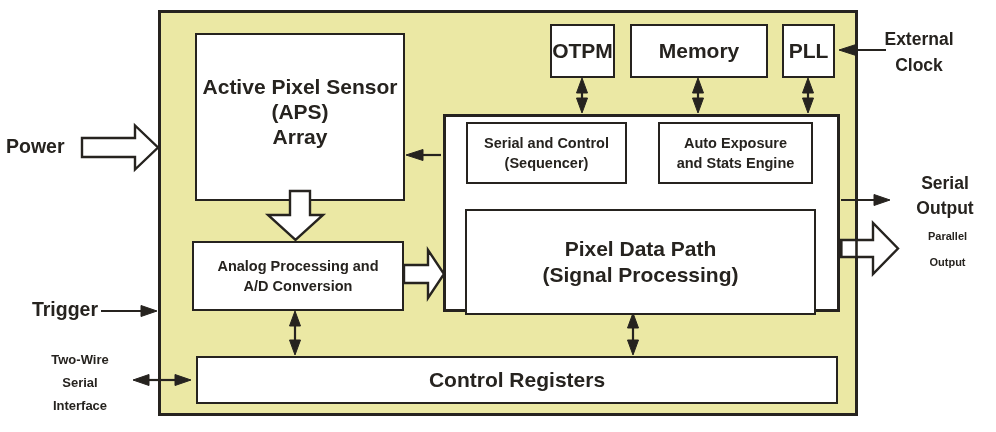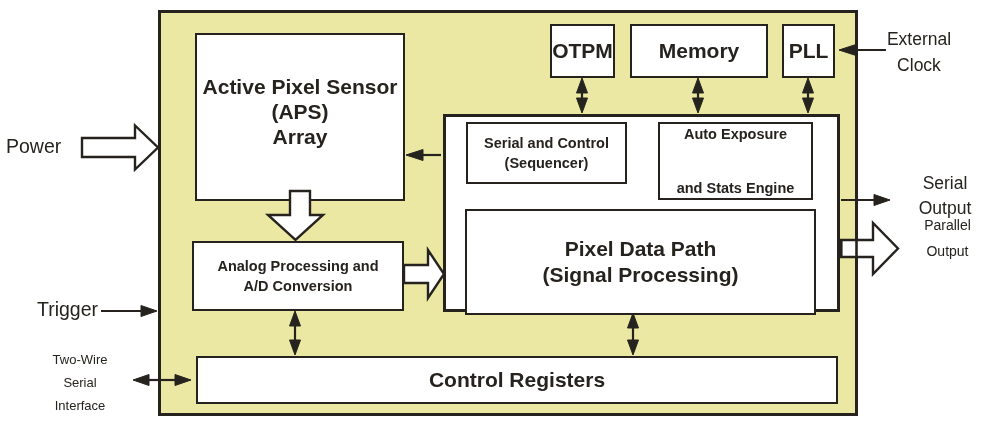--- a/index.html
+++ b/index.html
@@ -12,41 +12,41 @@
     position:absolute;left:158px;top:10px;width:700px;height:406px;
     background:#ebe8a4;border:3px solid #26231f;
   }
   .box{
     position:absolute;background:#ffffff;border:2.5px solid #26231f;
     display:flex;flex-direction:column;align-items:center;justify-content:center;
     text-align:center;font-weight:600;line-height:1.35;
   }
   .box .ln{white-space:nowrap;}
   .lbl{
-    position:absolute;font-weight:400;text-align:center;white-space:nowrap;
+    position:absolute;font-weight:700;text-align:center;white-space:nowrap;
   }
   .fs-big{font-size:21px;}
   .fs-sm{font-size:14.5px;line-height:20px;}
   .fs-ext{font-size:19.5px;}
   .aps{left:195px;top:22px;width:210px;height:168px;padding-bottom:12px;line-height:25px;margin-top:11px;}
   .otpm{left:550px;top:24px;width:65px;height:54px;}
   .memory{left:630px;top:24px;width:138px;height:54px;}
   .pll{left:782px;top:24px;width:53px;height:54px;}
   .core{left:443px;top:114px;width:397px;height:198px;background:#ffffff;border:3px solid #26231f;position:absolute;}
   .timing{left:466px;top:122px;width:161px;height:62px;}
-  .auto{left:658px;top:122px;width:155px;height:78px;justify-content:space-between;}
+  .auto{left:658px;top:122px;width:155px;height:62px;}
   .pixel{left:465px;top:195px;width:351px;height:106px;line-height:26px;margin-top:14px;}
   .analog{left:192px;top:241px;width:212px;height:70px;}
   .cr{left:196px;top:356px;width:642px;height:48px;}
   .power-lbl{left:6px;top:135px;width:62px;text-align:left;}
   .trigger-lbl{left:28px;top:298px;width:70px;text-align:right;}
   .twowire-lbl{left:8px;top:348px;width:144px;font-size:13px;line-height:23px;}
   .extclock-lbl{left:866px;top:26px;width:106px;font-size:17.5px;line-height:26px;}
   .serial-lbl{left:899px;top:171px;width:92px;font-size:17.5px;line-height:25px;}
-  .parallel-lbl{left:899px;top:212px;width:97px;font-size:14px;line-height:26px;}
+  .parallel-lbl{left:899px;top:223px;width:97px;font-size:11px;line-height:26px;}
   svg.arrows{position:absolute;left:0;top:0;pointer-events:none;}
 </style>
 </head>
 <body>
 
 <div class="canvas">
 
   <div class="outer"></div>
 
   <div class="box aps fs-big">

